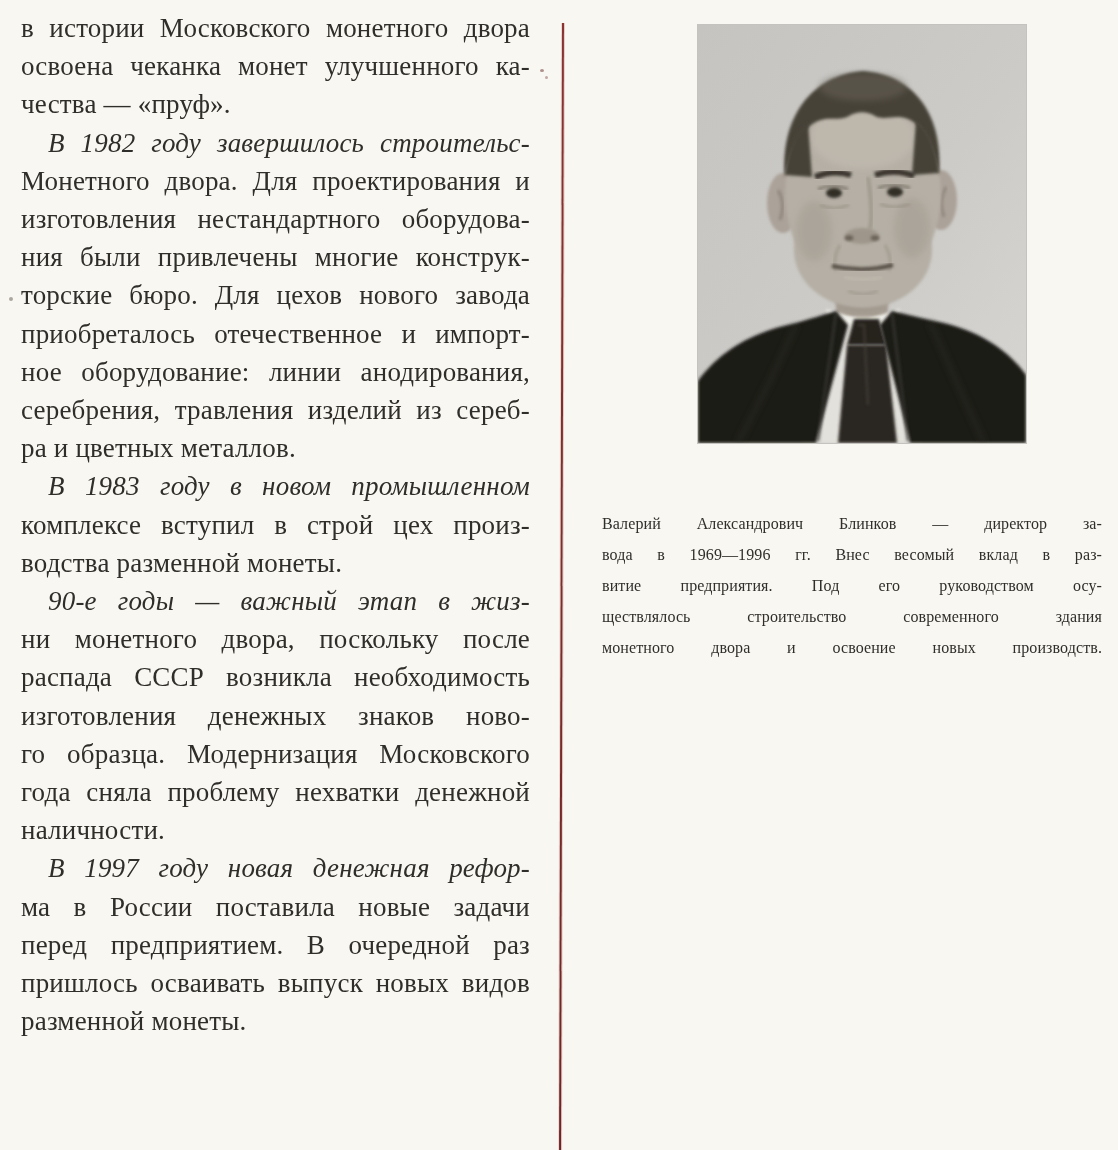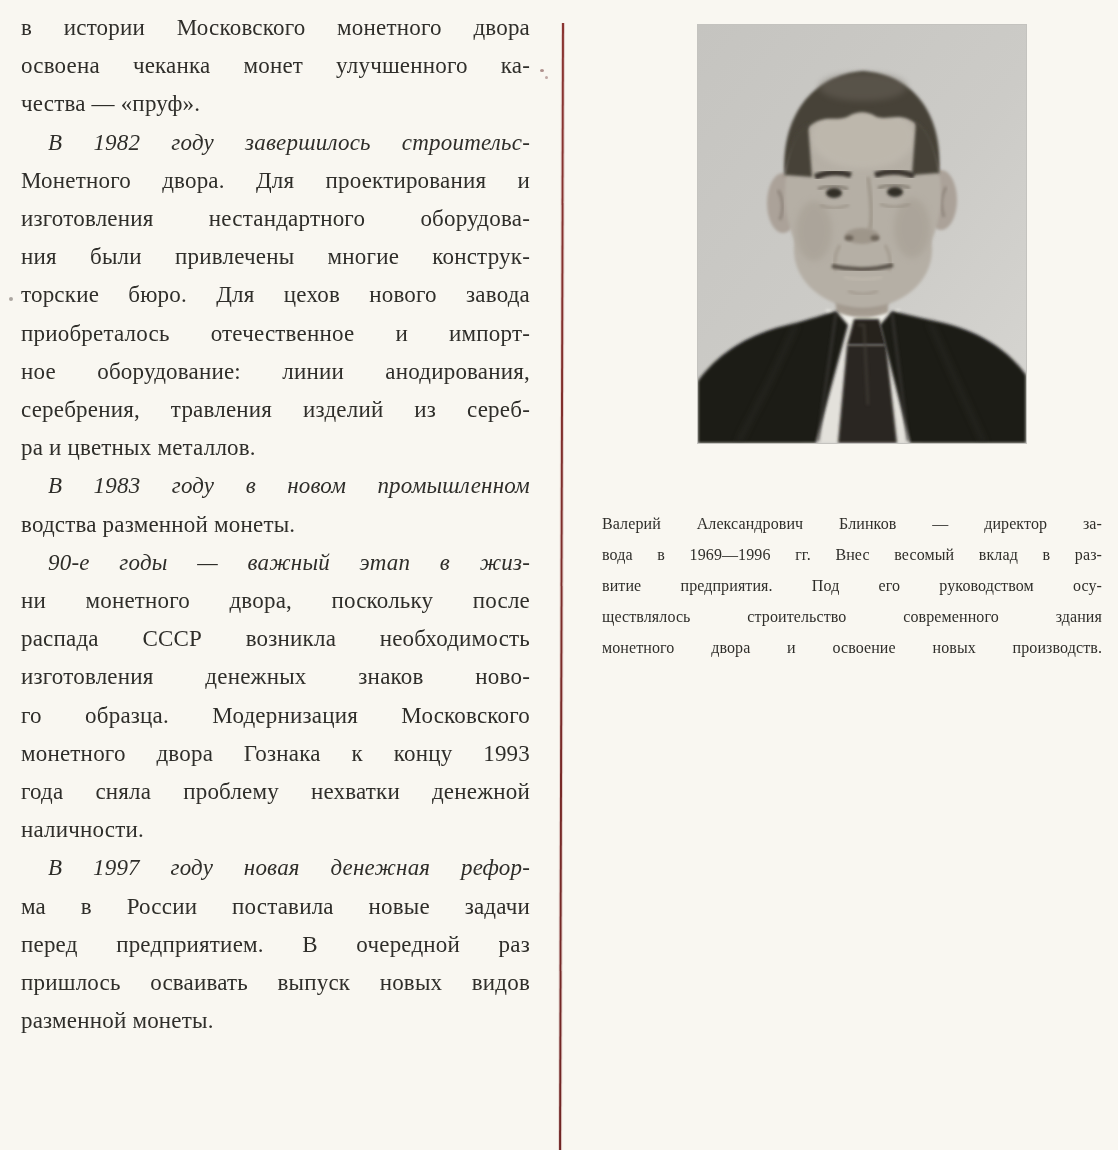--- a/index.html
+++ b/index.html
@@ -13,21 +13,21 @@
   }
   #page { position: absolute; inset: 0; }
 
   
   .left-col {
     position: absolute;
     left: 21px; top: 9px;
     width: 509px;
   }
   .tline {
-    font-size: 23px;
+    font-size: 27px;
     line-height: 38.2px;
     text-align: justify;
     text-align-last: justify;
     letter-spacing: 0.2px;
     white-space: normal;
   }
   .tlast { text-align-last: left; }
   .tindent { text-indent: 27px; font-style: italic; }
 
   
@@ -82,27 +82,27 @@
       <div class="tline tindent">В 1982 году завершилось строительс-</div>
       <div class="tline">Монетного двора. Для проектирования и</div>
       <div class="tline">изготовления нестандартного оборудова-</div>
       <div class="tline">ния были привлечены многие конструк-</div>
       <div class="tline">торские бюро. Для цехов нового завода</div>
       <div class="tline">приобреталось отечественное и импорт-</div>
       <div class="tline">ное оборудование: линии анодирования,</div>
       <div class="tline">серебрения, травления изделий из сереб-</div>
       <div class="tline tlast">ра и цветных металлов.</div>
       <div class="tline tindent">В 1983 году в новом промышленном</div>
+      <div class="tline">комплексе вступил в строй цех произ-</div>
       <div class="tline tlast">водства разменной монеты.</div>
       <div class="tline tindent">90-е годы — важный этап в жиз-</div>
       <div class="tline">ни монетного двора, поскольку после</div>
       <div class="tline">распада СССР возникла необходимость</div>
       <div class="tline">изготовления денежных знаков ново-</div>
       <div class="tline">го образца. Модернизация Московского</div>
-      <div class="tline">монетного двора Гознака к концу 1993</div>
       <div class="tline">года сняла проблему нехватки денежной</div>
       <div class="tline tlast">наличности.</div>
       <div class="tline tindent">В 1997 году новая денежная рефор-</div>
       <div class="tline">ма в России поставила новые задачи</div>
       <div class="tline">перед предприятием. В очередной раз</div>
       <div class="tline">пришлось осваивать выпуск новых видов</div>
       <div class="tline tlast">разменной монеты.</div>
     </div>
 
   <div class="divider"></div>

